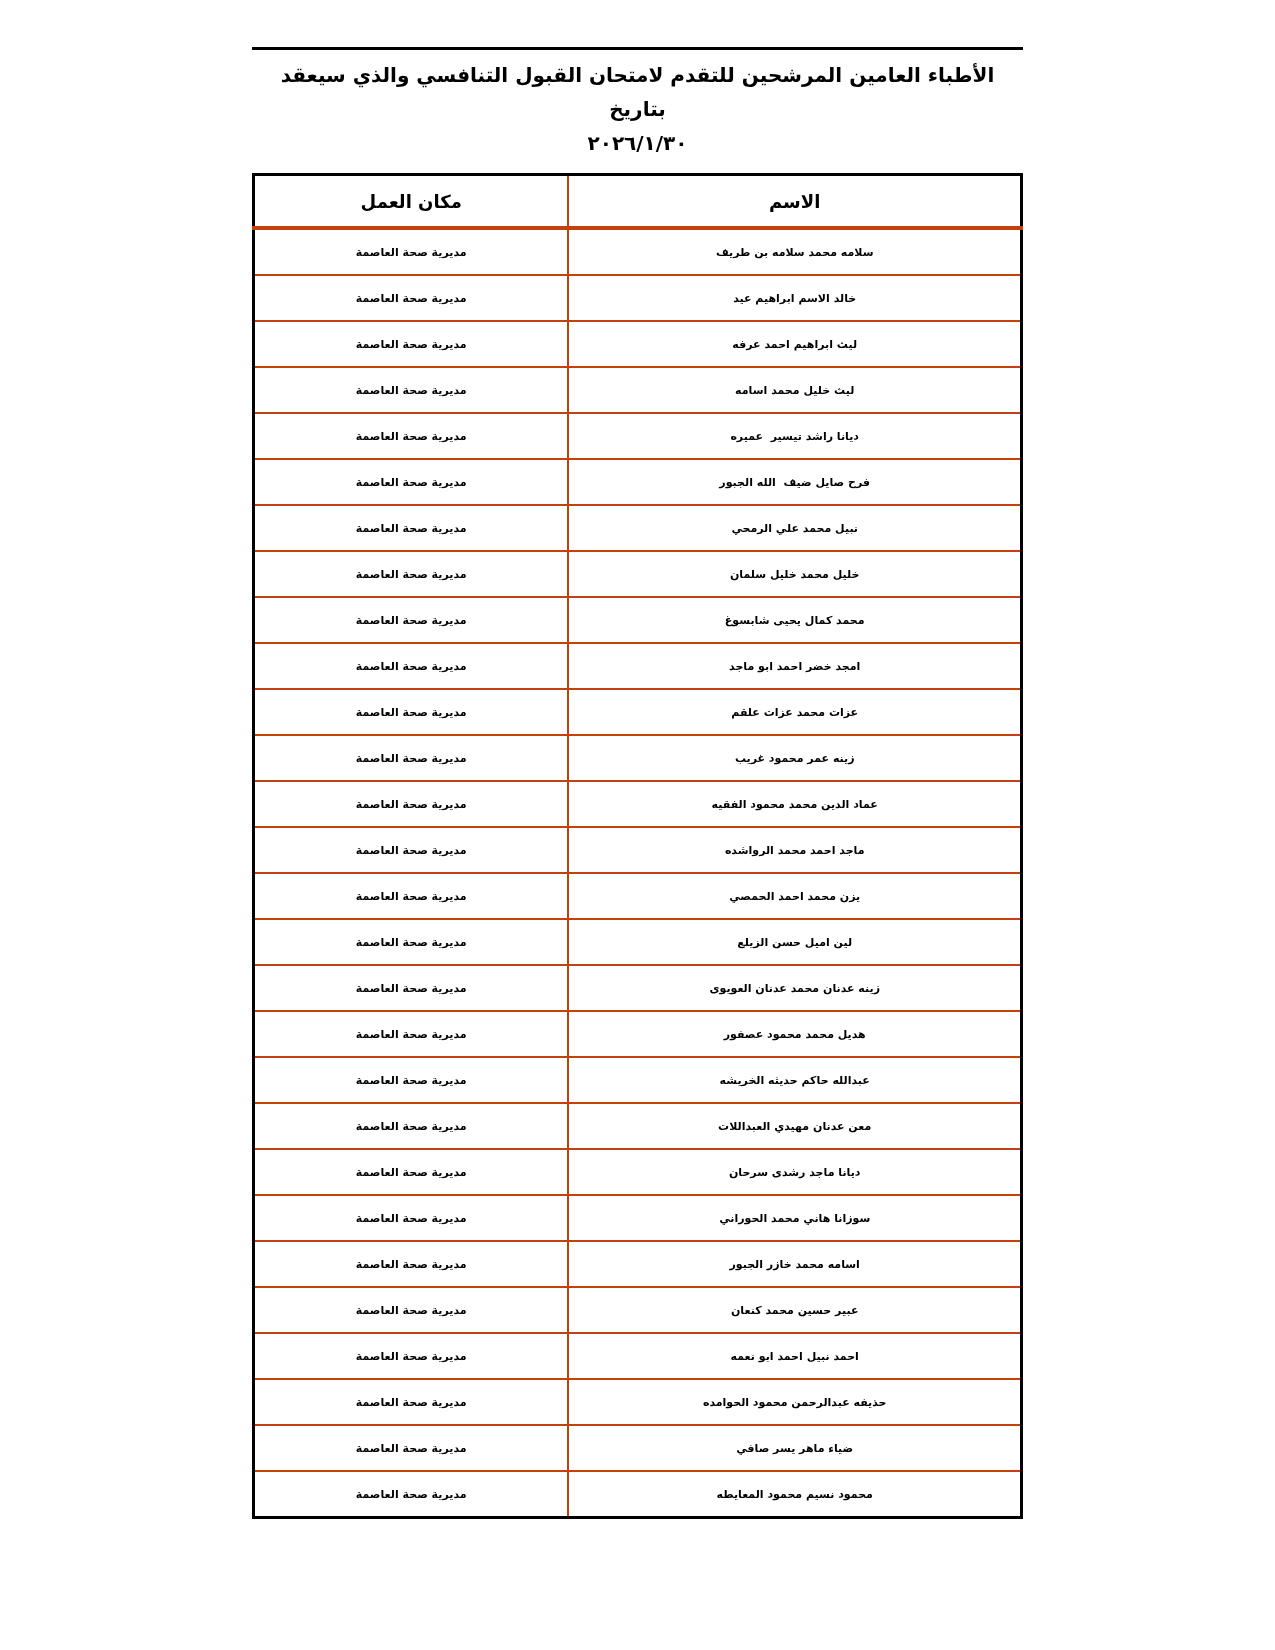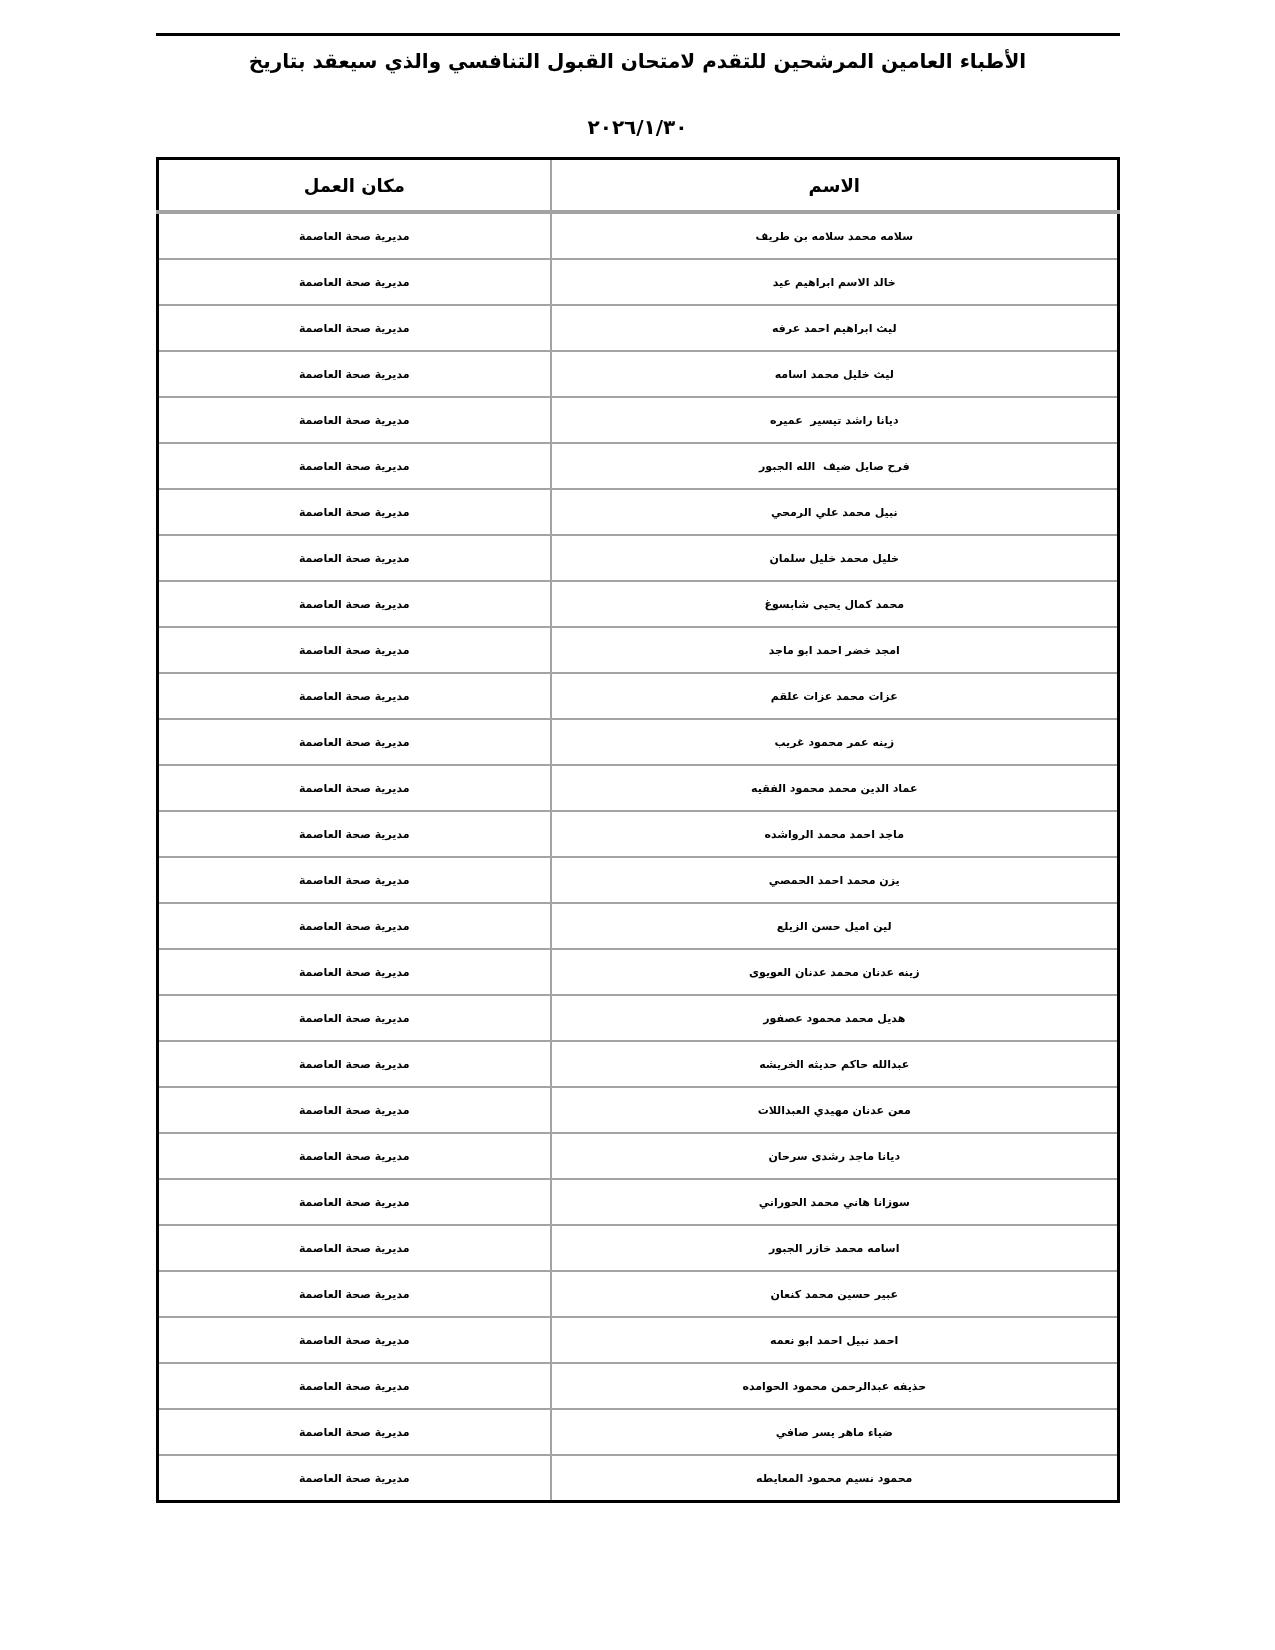--- a/index.html
+++ b/index.html
@@ -10,54 +10,53 @@
   .page {
     position: relative;
     width: 1275px;
     height: 1650px;
     background: #ffffff;
     font-family: "DejaVu Sans", sans-serif;
     color: #000000;
     overflow: hidden;
   }
   .content {
-    width: 964px;
+    width: 771px;
     margin: 0 auto;
-    padding-top: 33px;
+    padding-top: 47px;
     direction: rtl;
   }
   .top-rule {
     border: none;
     border-top: 3px solid #000000;
     margin: 0 0 8px 0;
   }
   .doc-title {
     direction: rtl;
     text-align: center;
     font-weight: bold;
     font-size: 20px;
     line-height: 34px;
     margin: 0;
   }
   .doc-title .date-line {
     display: block;
-    margin-top: 32px;
   }
   table.candidates {
     width: 100%;
     border-collapse: collapse;
     direction: rtl;
     margin-top: 13px;
     table-layout: fixed;
   }
   table.candidates col.col-name   { width: 59%; }
   table.candidates col.col-work   { width: 41%; }
   table.candidates th,
   table.candidates td {
-    border: 2px solid #a3a3a3;
+    border: 2px solid #c2410c;
     text-align: center;
     vertical-align: middle;
     padding: 0 6px;
     overflow: hidden;
     white-space: nowrap;
   }
   table.candidates {
     border: 3px solid #000000;
   }
   table.candidates th {

